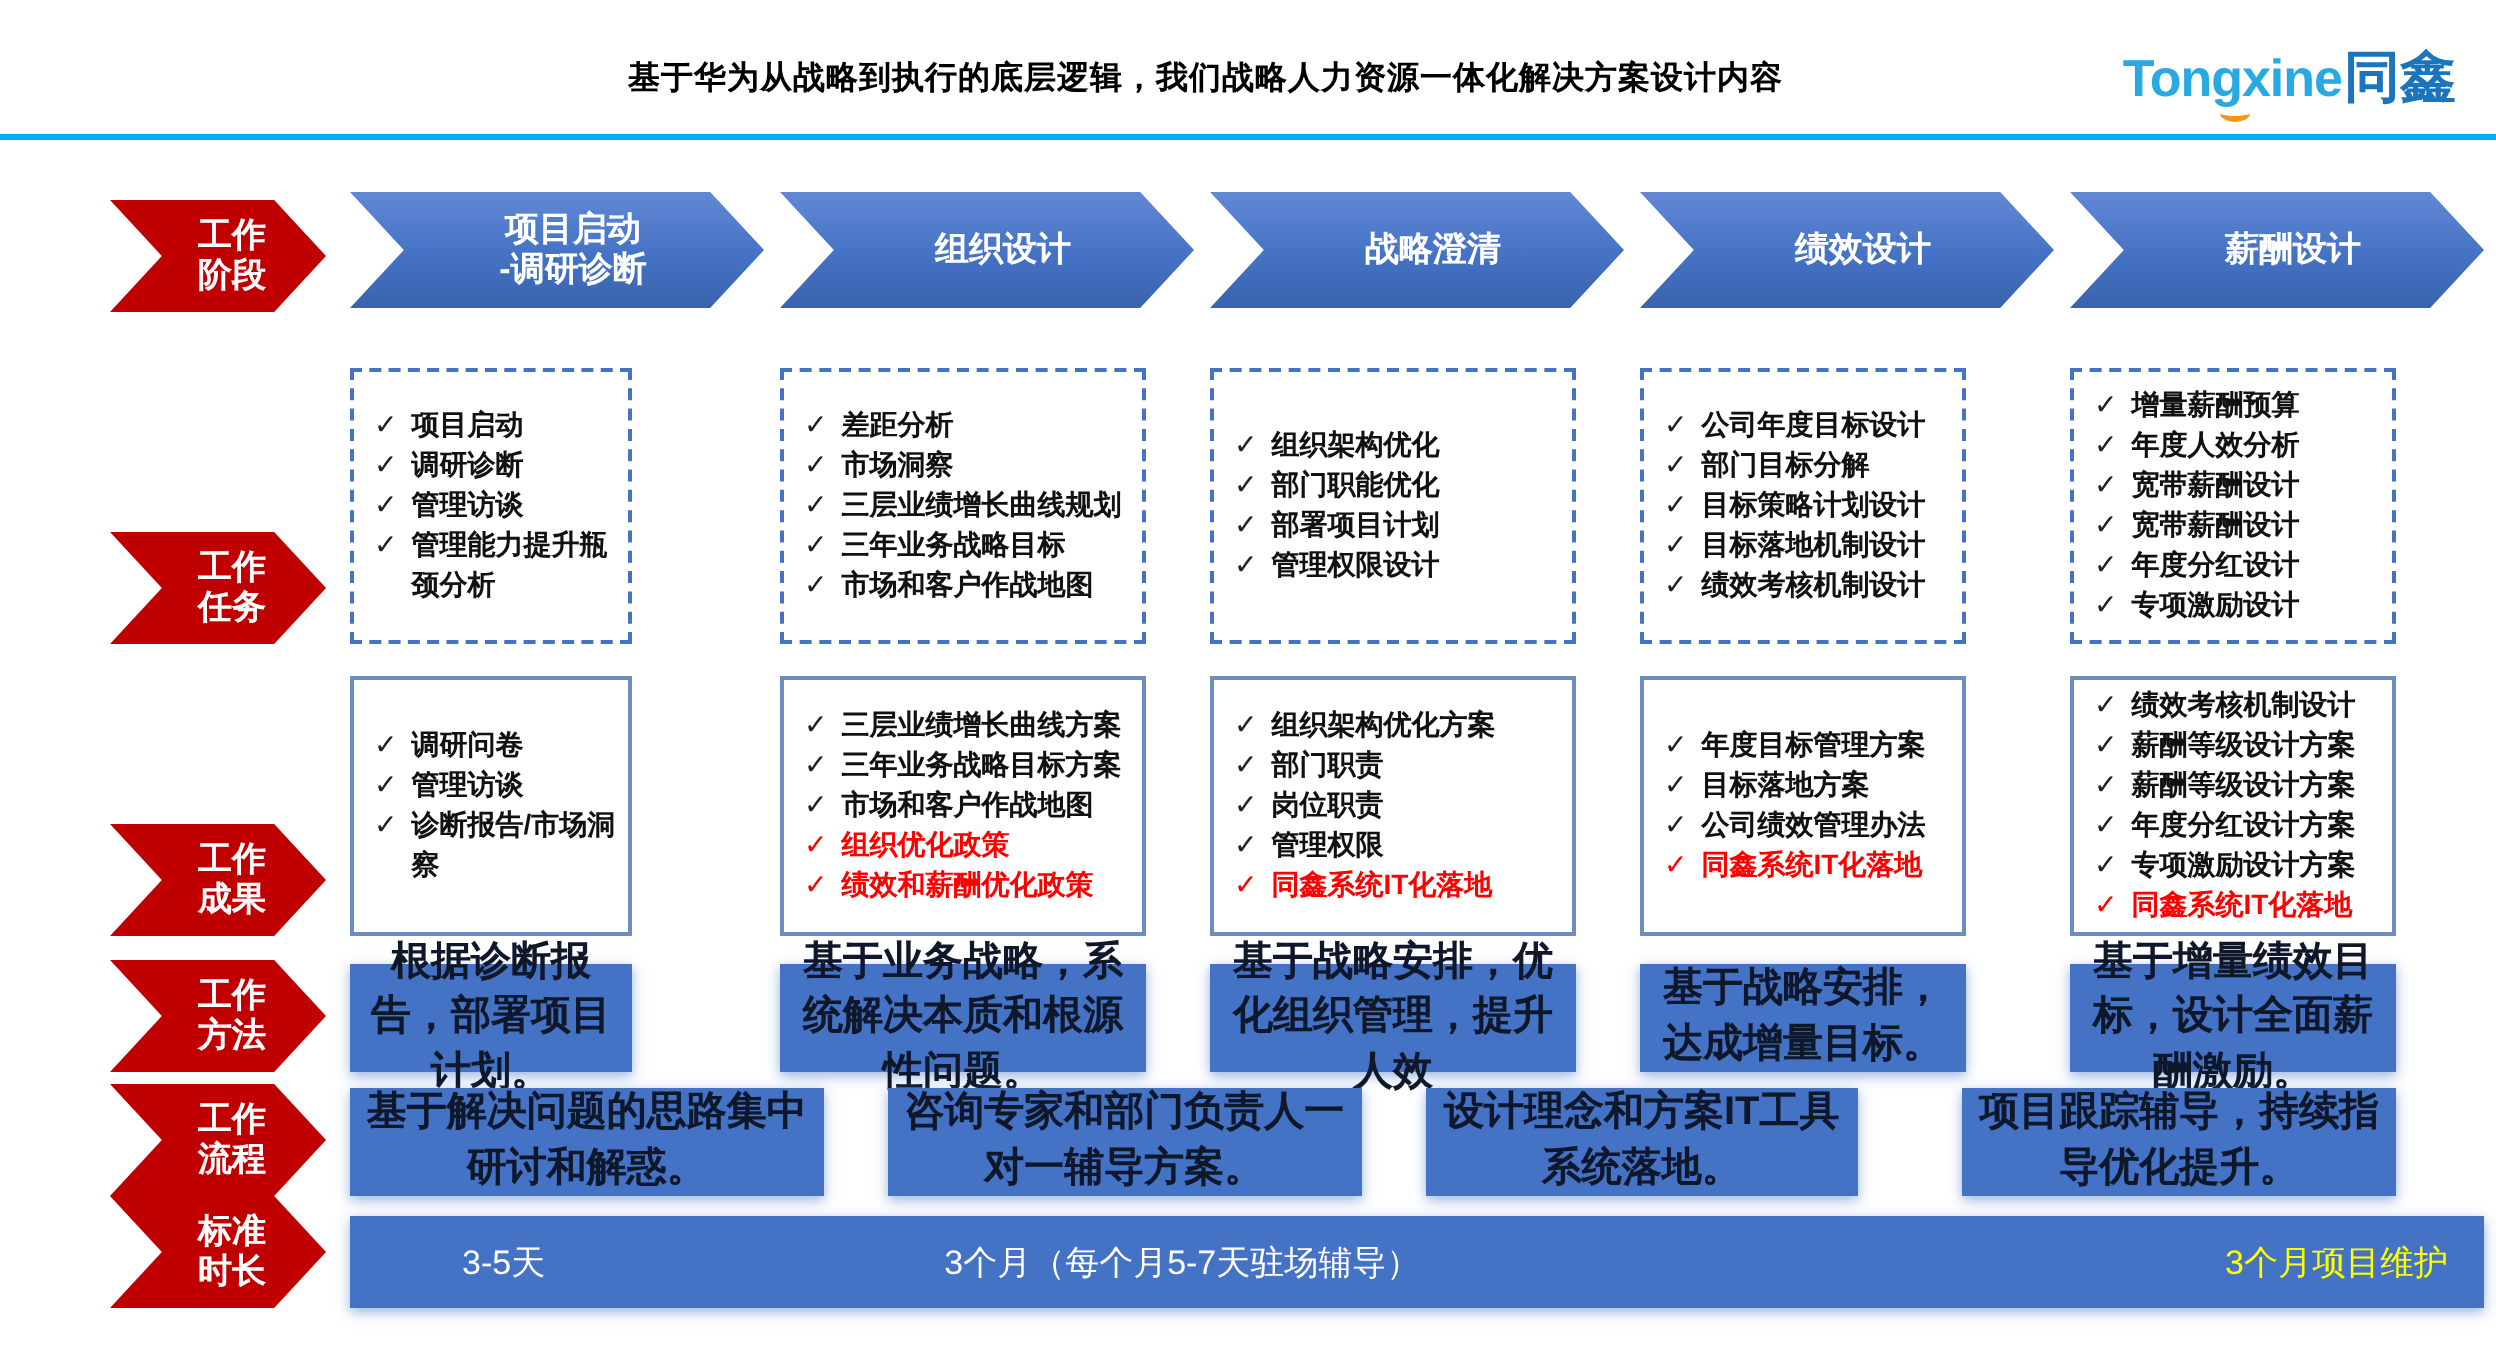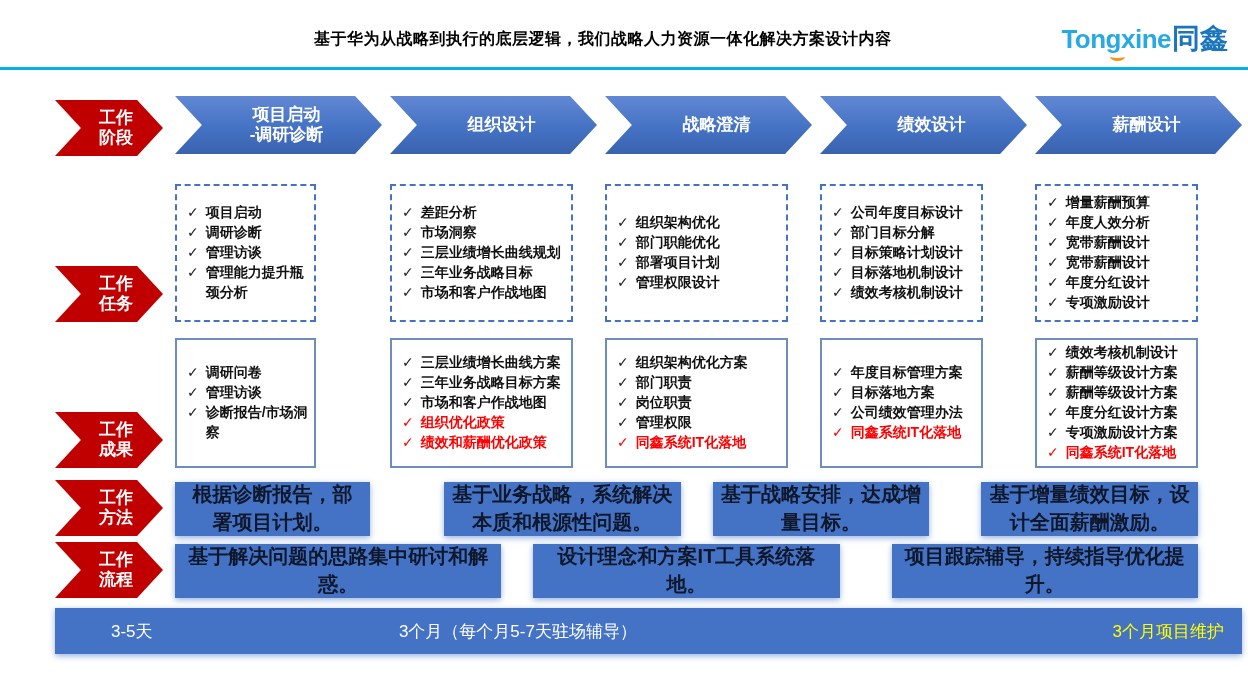--- a/index.html
+++ b/index.html
@@ -389,44 +389,54 @@
       <div class="red-arrow">工作
 方法</div>
     </div>
     <div class="col">
         <div class="bluebox inset1">根据诊断报告，部署项目计划。</div>
       </div>
     <div class="col">
         <div class="bluebox inset2">基于业务战略，系统解决本质和根源性问题。</div>
       </div>
     <div class="col">
+        <div class="bluebox inset2">基于战略安排，优化组织管理，提升人效</div>
+      </div>
+    <div class="col">
         <div class="bluebox inset3">基于战略安排，达成增量目标。</div>
       </div>
     <div class="col">
         <div class="bluebox inset3">基于增量绩效目标，设计全面薪酬激励。</div>
       </div>
   </div>
 
   <div class="row row-process">
     <div class="label-cell">
       <div class="red-arrow">工作
 流程</div>
     </div>
     <div class="col">
         <div class="bluebox inset2">基于解决问题的思路集中研讨和解惑。</div>
       </div>
     <div class="col">
+        <div class="bluebox inset2">咨询专家和部门负责人一对一辅导方案。</div>
+      </div>
+    <div class="col">
         <div class="bluebox inset3">设计理念和方案IT工具系统落地。</div>
       </div>
     <div class="col">
         <div class="bluebox inset3">项目跟踪辅导，持续指导优化提升。</div>
       </div>
   </div>
 
   <div class="row row-duration">
+    <div class="label-cell">
+      <div class="red-arrow">标准
+时长</div>
+    </div>
     <div class="duration-bar">
       <span class="dur1">3-5天</span>
       <span class="dur2">3个月（每个月5-7天驻场辅导）</span>
       <span class="dur3">3个月项目维护</span>
     </div>
   </div>
 
 </div>
 
 </body></html>

